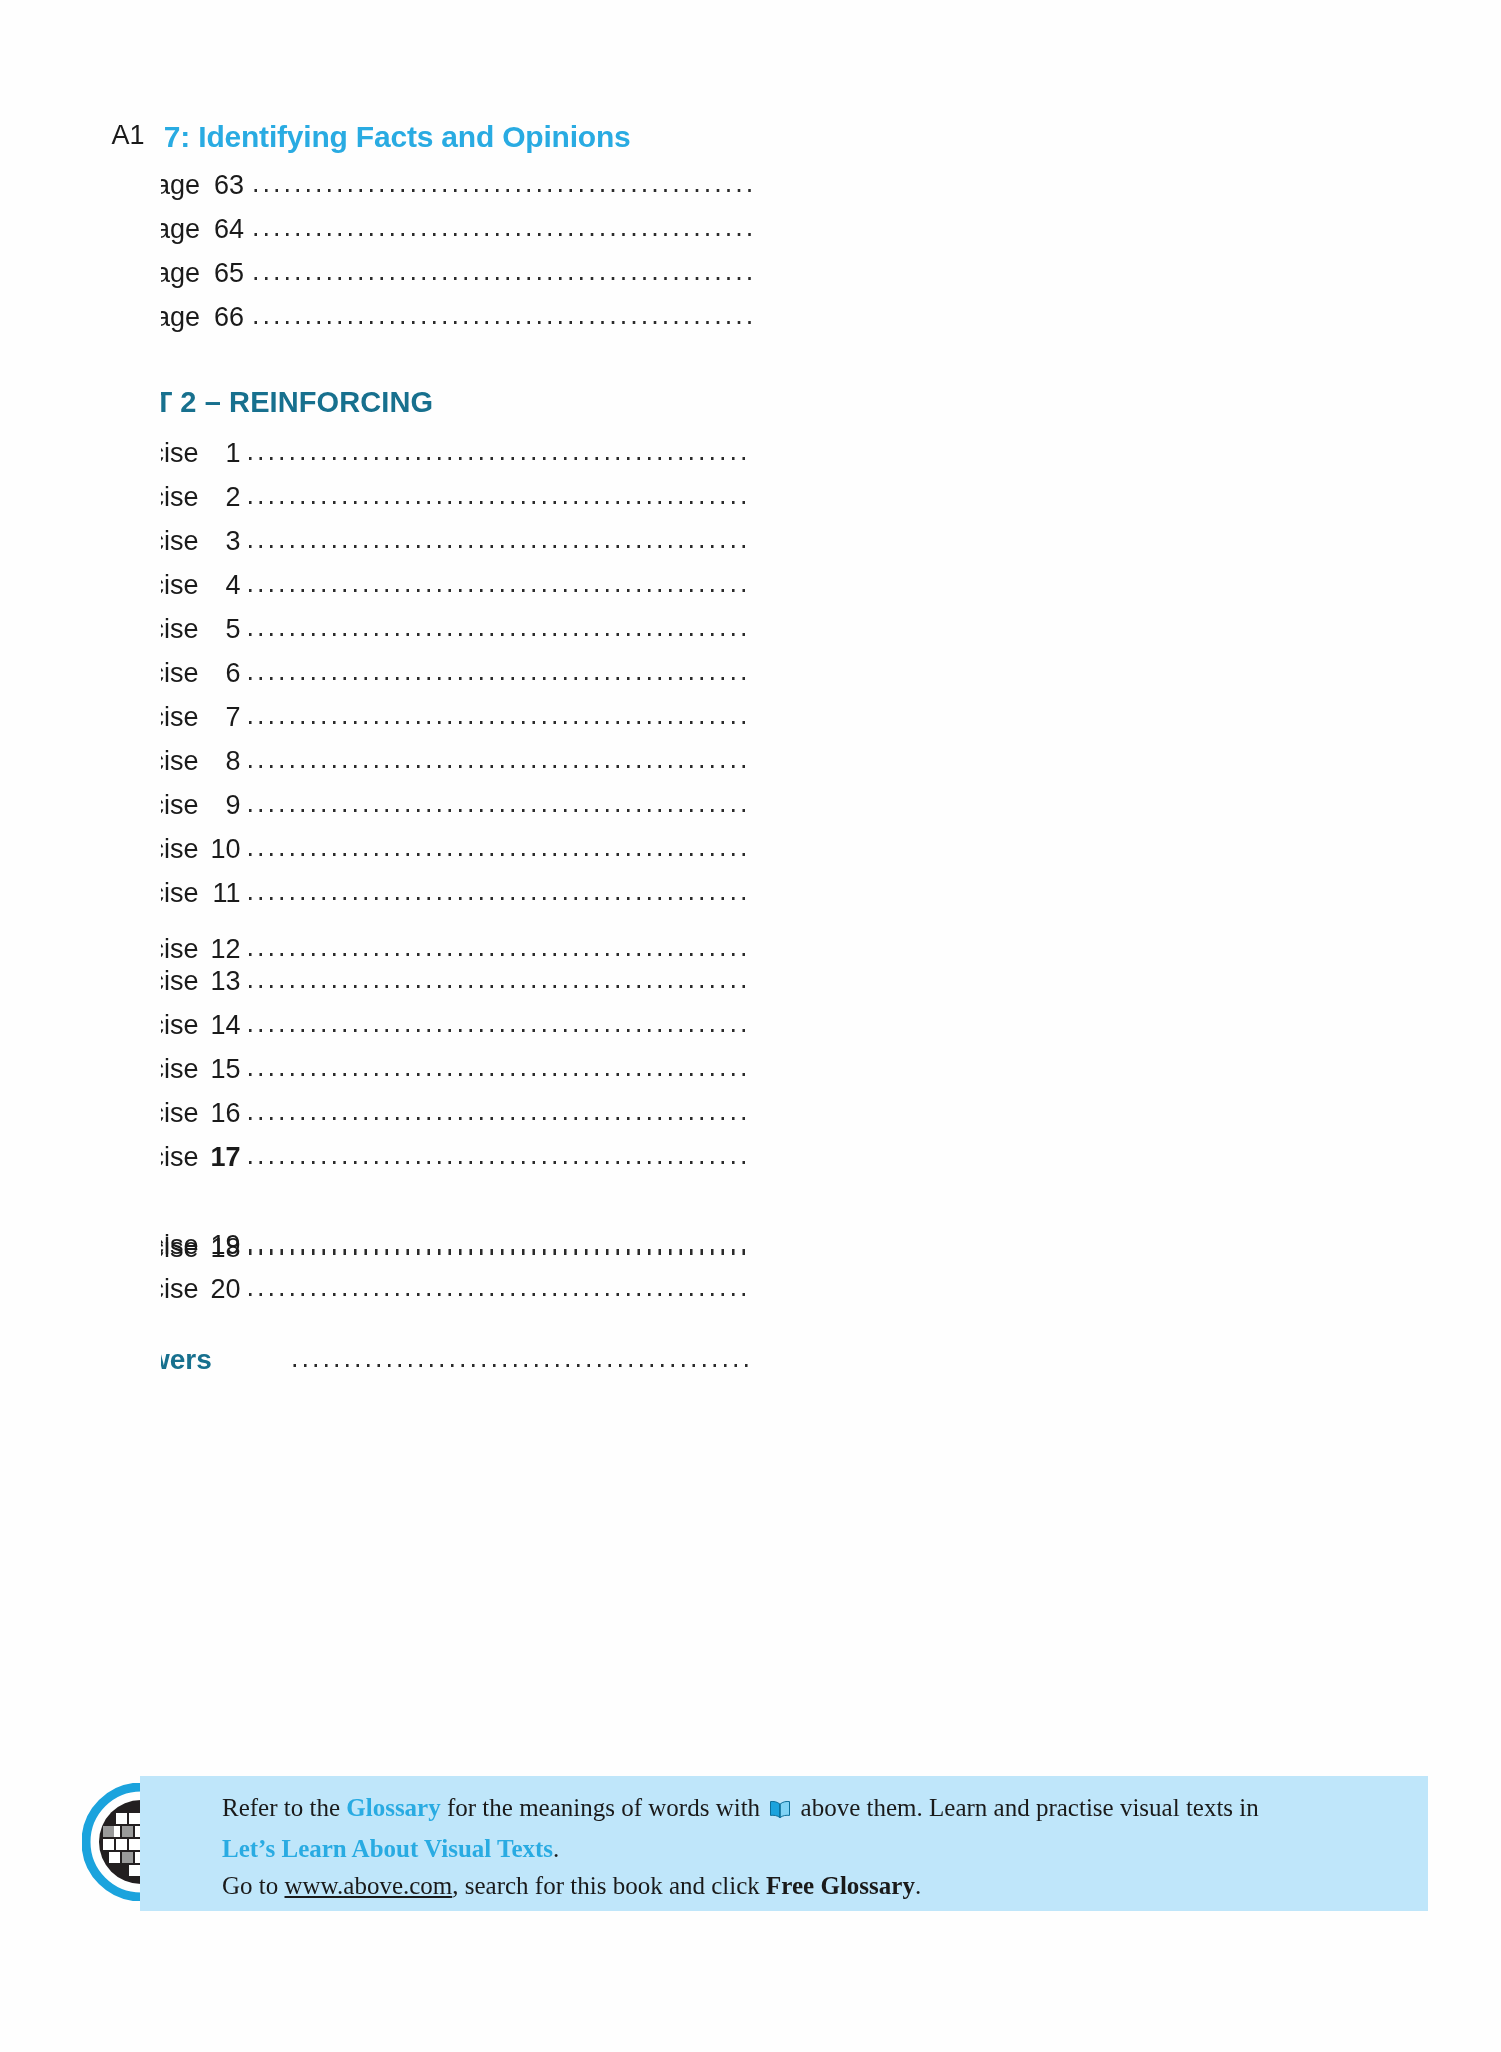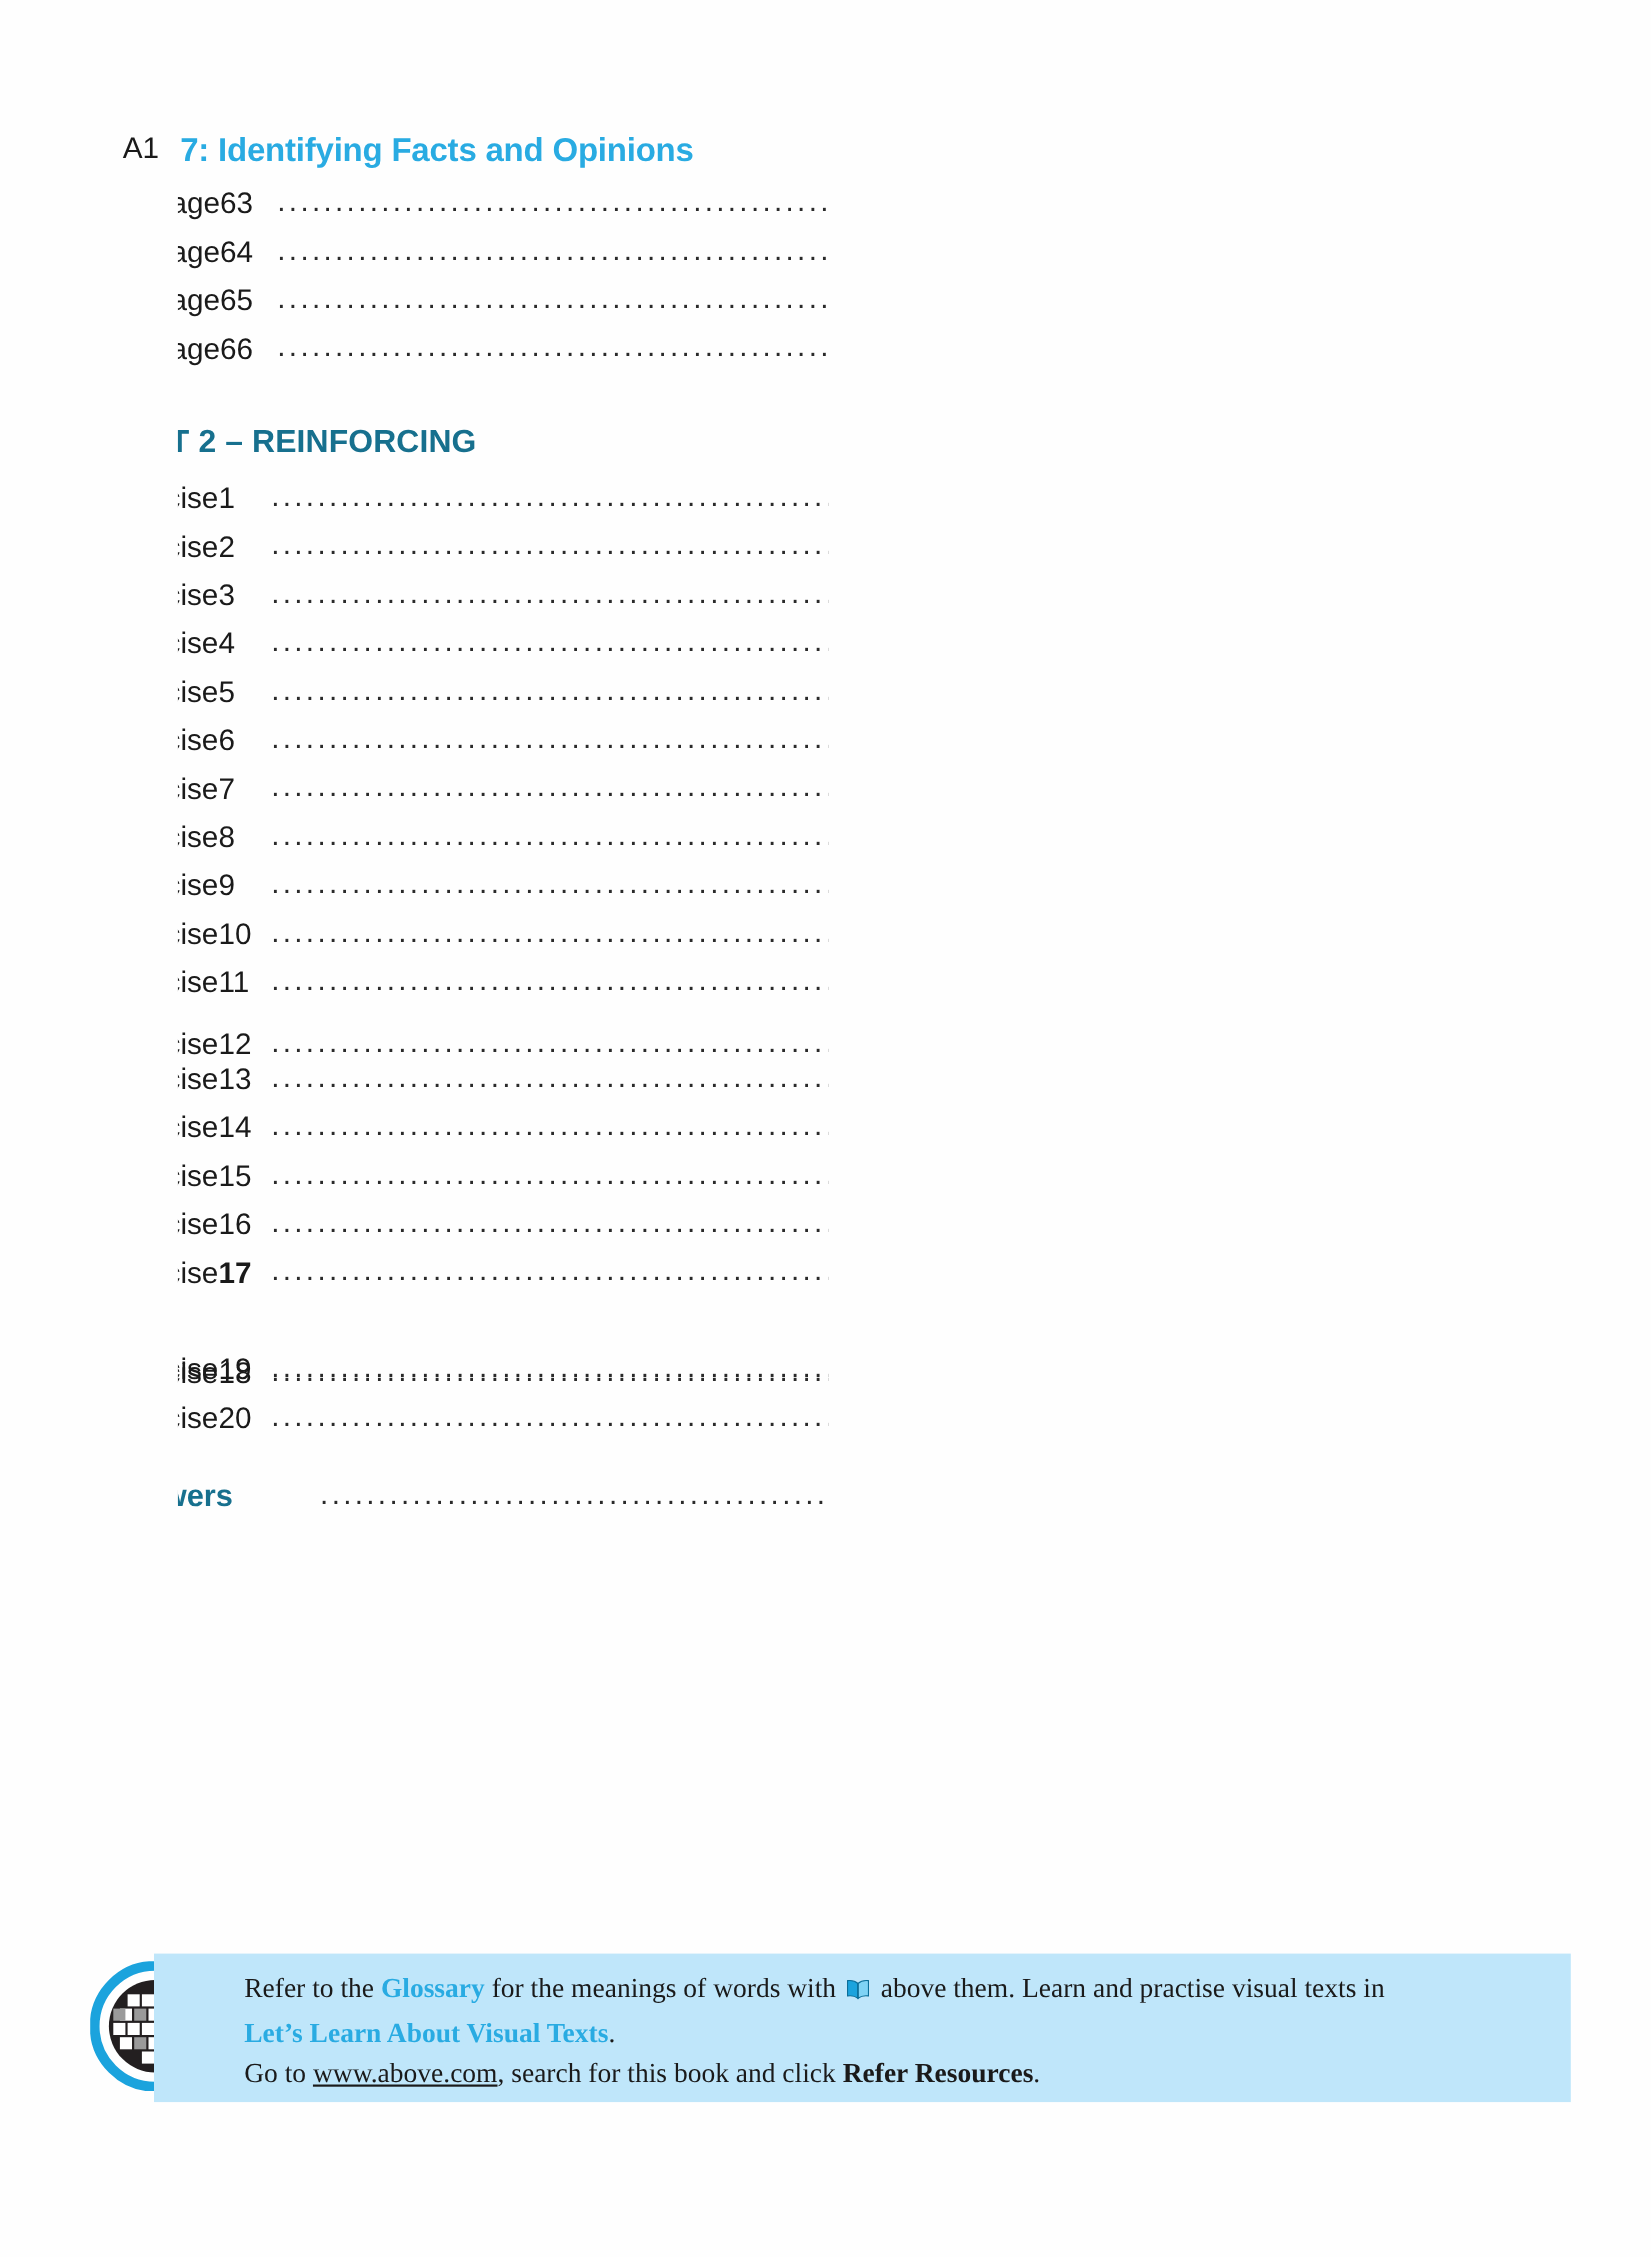--- a/index.html
+++ b/index.html
@@ -60,20 +60,21 @@
     line-height: 1.0;
     height: 44px;
   }
   .toc-row .label {
     white-space: nowrap;
     flex: 0 0 auto;
   }
   .toc-row .numcol {
     flex: 0 0 auto;
     width: 46px;
+    text-align: right;
     white-space: nowrap;
   }
   .toc-row .leader {
     flex: 1 1 auto;
     position: relative;
     overflow: hidden;
     white-space: nowrap;
     margin: 0 2px 0 6px;
     letter-spacing: 3.0px;
     font-size: 27px;
@@ -377,17 +378,17 @@
   <div class="footer-note">
     <div class="footer-text">
       <span>Refer to the </span><span class="hl">Glossary</span><span> for the meanings of words with </span><span class="book-glyph"><svg width="22" height="19" viewBox="0 0 22 19">
           <path d="M11 4.2 C8.2 1.6 4.6 1.2 1.5 1.6 L1.5 15.4 C4.6 15 8.2 15.4 11 17.6 Z" fill="#1BA3DD" stroke="#0b6e99" stroke-width="1"></path>
           <path d="M11 4.2 C13.8 1.6 17.4 1.2 20.5 1.6 L20.5 15.4 C17.4 15 13.8 15.4 11 17.6 Z" fill="#7fd3f5" stroke="#0b6e99" stroke-width="1"></path>
           <line x1="11" y1="4.2" x2="11" y2="17.6" stroke="#0b6e99" stroke-width="1.2"></line>
         </svg></span><span> above them. Learn and practise visual texts in</span>
       <br>
       <span class="hl">Let’s Learn About Visual Texts</span><span>.</span>
       <br>
-      <span>Go to </span><span class="ul">www.above.com</span><span>, search for this book and click </span><span class="bold">Refer Resources</span><span>.</span>
+      <span>Go to </span><span class="ul">www.above.com</span><span>, search for this book and click </span><span class="bold">Free Glossary</span><span>.</span>
     </div>
   </div>
 
 </div>
 
 </body></html>

